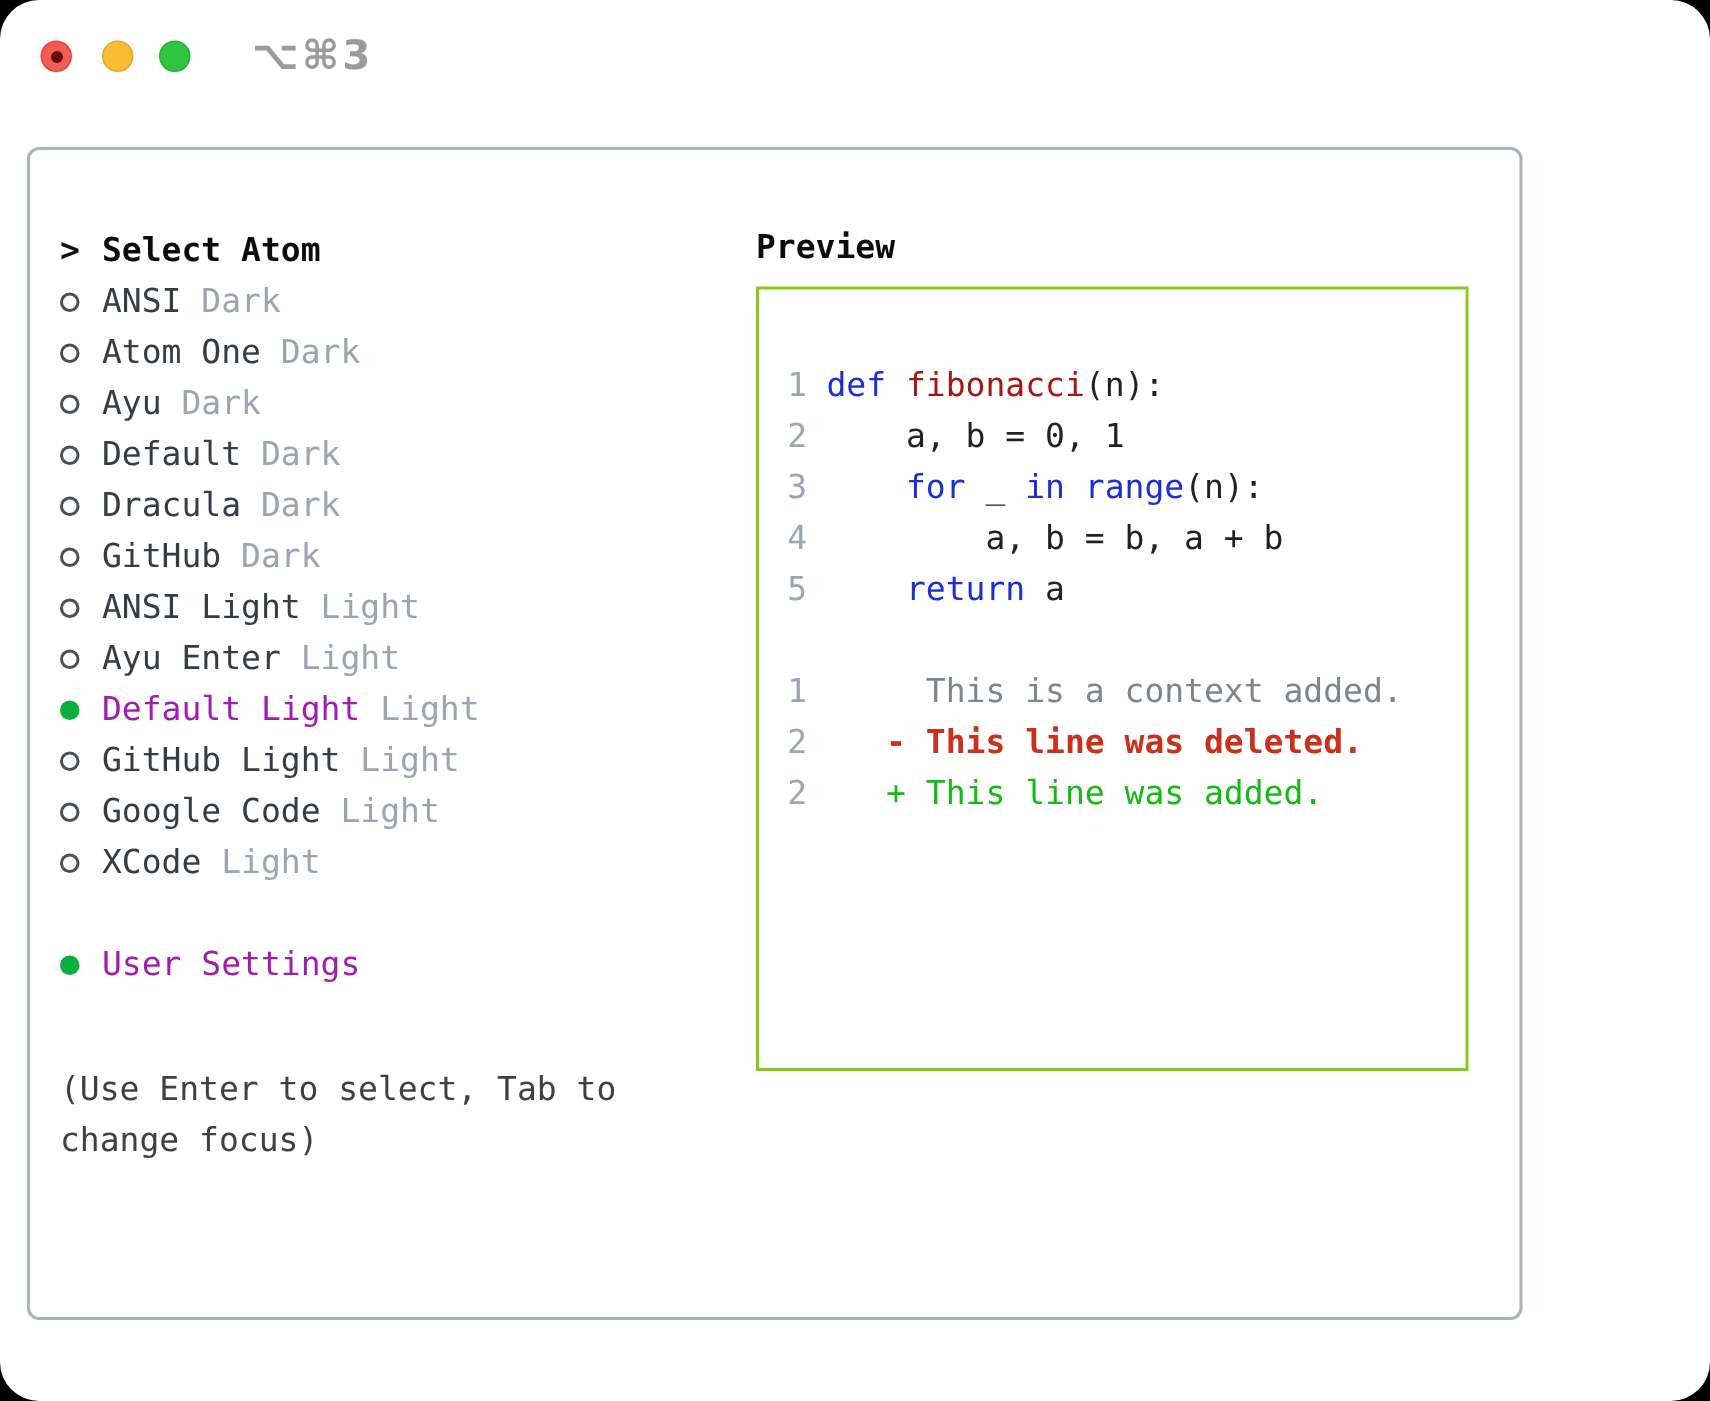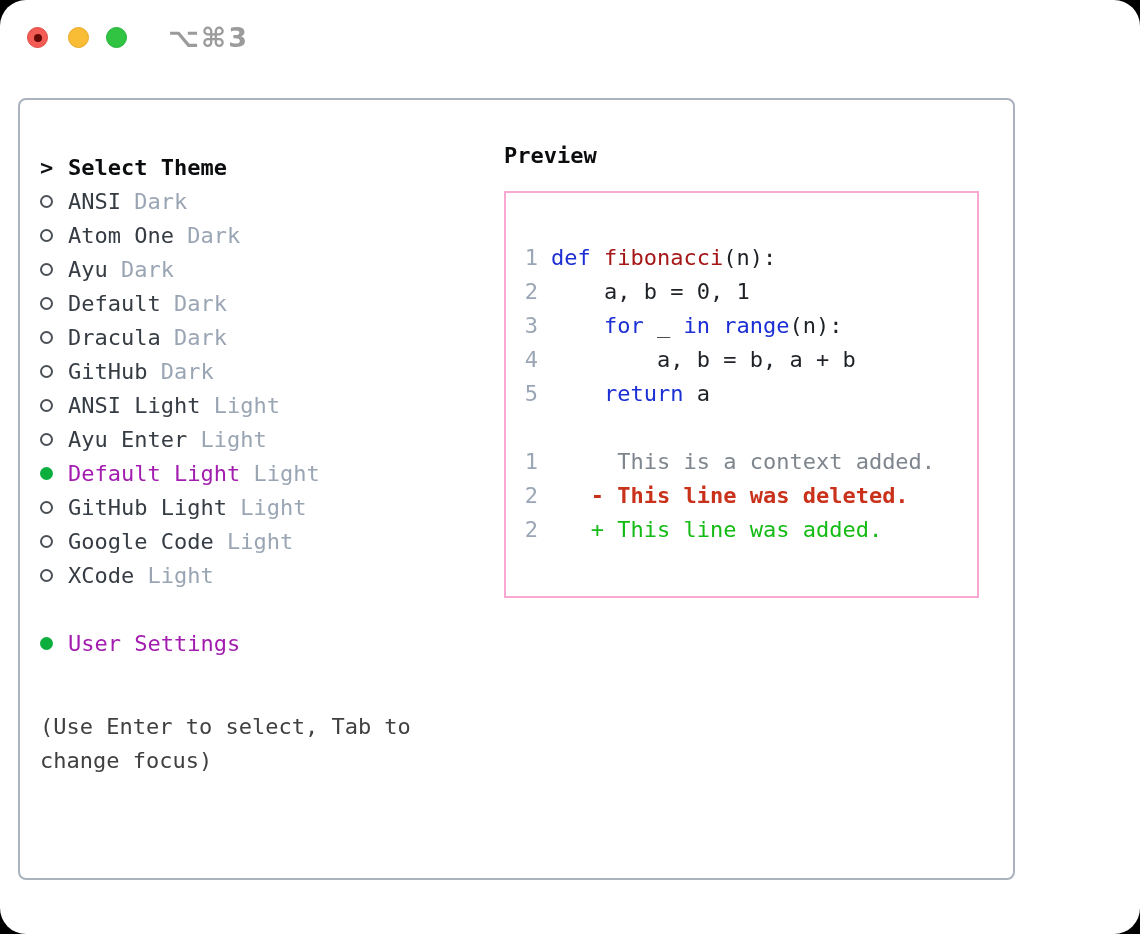--- a/index.html
+++ b/index.html
@@ -27,42 +27,42 @@
     font-family:"DejaVu Sans", sans-serif;
     font-size:27px;font-weight:700;color:#9b9b9b;letter-spacing:2px;
   }
   
   .panel{
     position:absolute;left:18px;top:98px;width:997px;height:782px;
     border:2px solid #a9b2bd;border-radius:8px;box-sizing:border-box;
     background:#fff;
   }
   .left-col{position:absolute;left:20px;top:50px;width:440px;}
-  .right-col{position:absolute;left:484px;top:38px;width:490px;}
+  .right-col{position:absolute;left:484px;top:48px;width:490px;}
 
   .row{display:flex;align-items:center;height:34px;font-size:22px;white-space:pre;}
   .bullet-col{width:28px;display:flex;align-items:center;flex:0 0 28px;}
   .prompt{font-weight:700;color:#101316;font-size:22px;}
   .radio{
     width:13px;height:13px;border-radius:50%;
     border:2px solid #4a5056;box-sizing:border-box;
   }
   .radio.on{border:none;background:#0cae3e;}
   .heading{font-weight:700;color:#0a0c0e;font-size:22px;}
   .item-label{color:#363c43;}
   .item-label.selected{color:#a21caf;}
   .item-tag{color:#9aa5b4;}
   .spacer{height:34px;}
   .hint{
     margin-top:16px;width:420px;color:#404040;font-size:22px;line-height:34px;
   }
   
   .preview-box{
-    width:475px;height:407px;margin-top:19px;box-sizing:border-box;
-    border:2px solid #f9a8d4;background:#fff;
+    width:475px;height:523px;margin-top:9px;box-sizing:border-box;
+    border:2px solid #84cc16;background:#fff;
     padding:48px 0 0 18px;overflow:hidden;
   }
   .code-line{height:34px;line-height:34px;font-size:22px;white-space:pre;}
   .lnum{display:inline-block;min-width:14px;margin-right:13px;text-align:right;color:#9aa6b6;}
   .seg-pl{color:#1e2227;}
   .seg-kw{color:#1b2fd4;}
   .seg-fn{color:#a51616;}
   .seg-ctx{color:#7e858d;}
   .seg-del{color:#c9311b;font-weight:bold;}
   .seg-add{color:#14bb14;}
@@ -81,21 +81,21 @@
     <span class="shortcut">⌥⌘3</span>
   </div>
 
   <div class="panel">
 
     <div class="left-col">
       <div class="row">
         <span class="bullet-col">
           <span class="prompt">&gt;</span>
         </span>
-        <span class="heading">Select Theme</span>
+        <span class="heading">Select Atom</span>
       </div>
 
       <div id="theme-list">
           <div class="row"><span class="bullet-col"><span class="radio"></span></span><span class="item-label">ANSI</span><span class="item-tag"> </span><span class="item-tag">Dark</span></div>
           <div class="row"><span class="bullet-col"><span class="radio"></span></span><span class="item-label">Atom One</span><span class="item-tag"> </span><span class="item-tag">Dark</span></div>
           <div class="row"><span class="bullet-col"><span class="radio"></span></span><span class="item-label">Ayu</span><span class="item-tag"> </span><span class="item-tag">Dark</span></div>
           <div class="row"><span class="bullet-col"><span class="radio"></span></span><span class="item-label">Default</span><span class="item-tag"> </span><span class="item-tag">Dark</span></div>
           <div class="row"><span class="bullet-col"><span class="radio"></span></span><span class="item-label">Dracula</span><span class="item-tag"> </span><span class="item-tag">Dark</span></div>
           <div class="row"><span class="bullet-col"><span class="radio"></span></span><span class="item-label">GitHub</span><span class="item-tag"> </span><span class="item-tag">Dark</span></div>
           <div class="row"><span class="bullet-col"><span class="radio"></span></span><span class="item-label">ANSI Light</span><span class="item-tag"> </span><span class="item-tag">Light</span></div>

